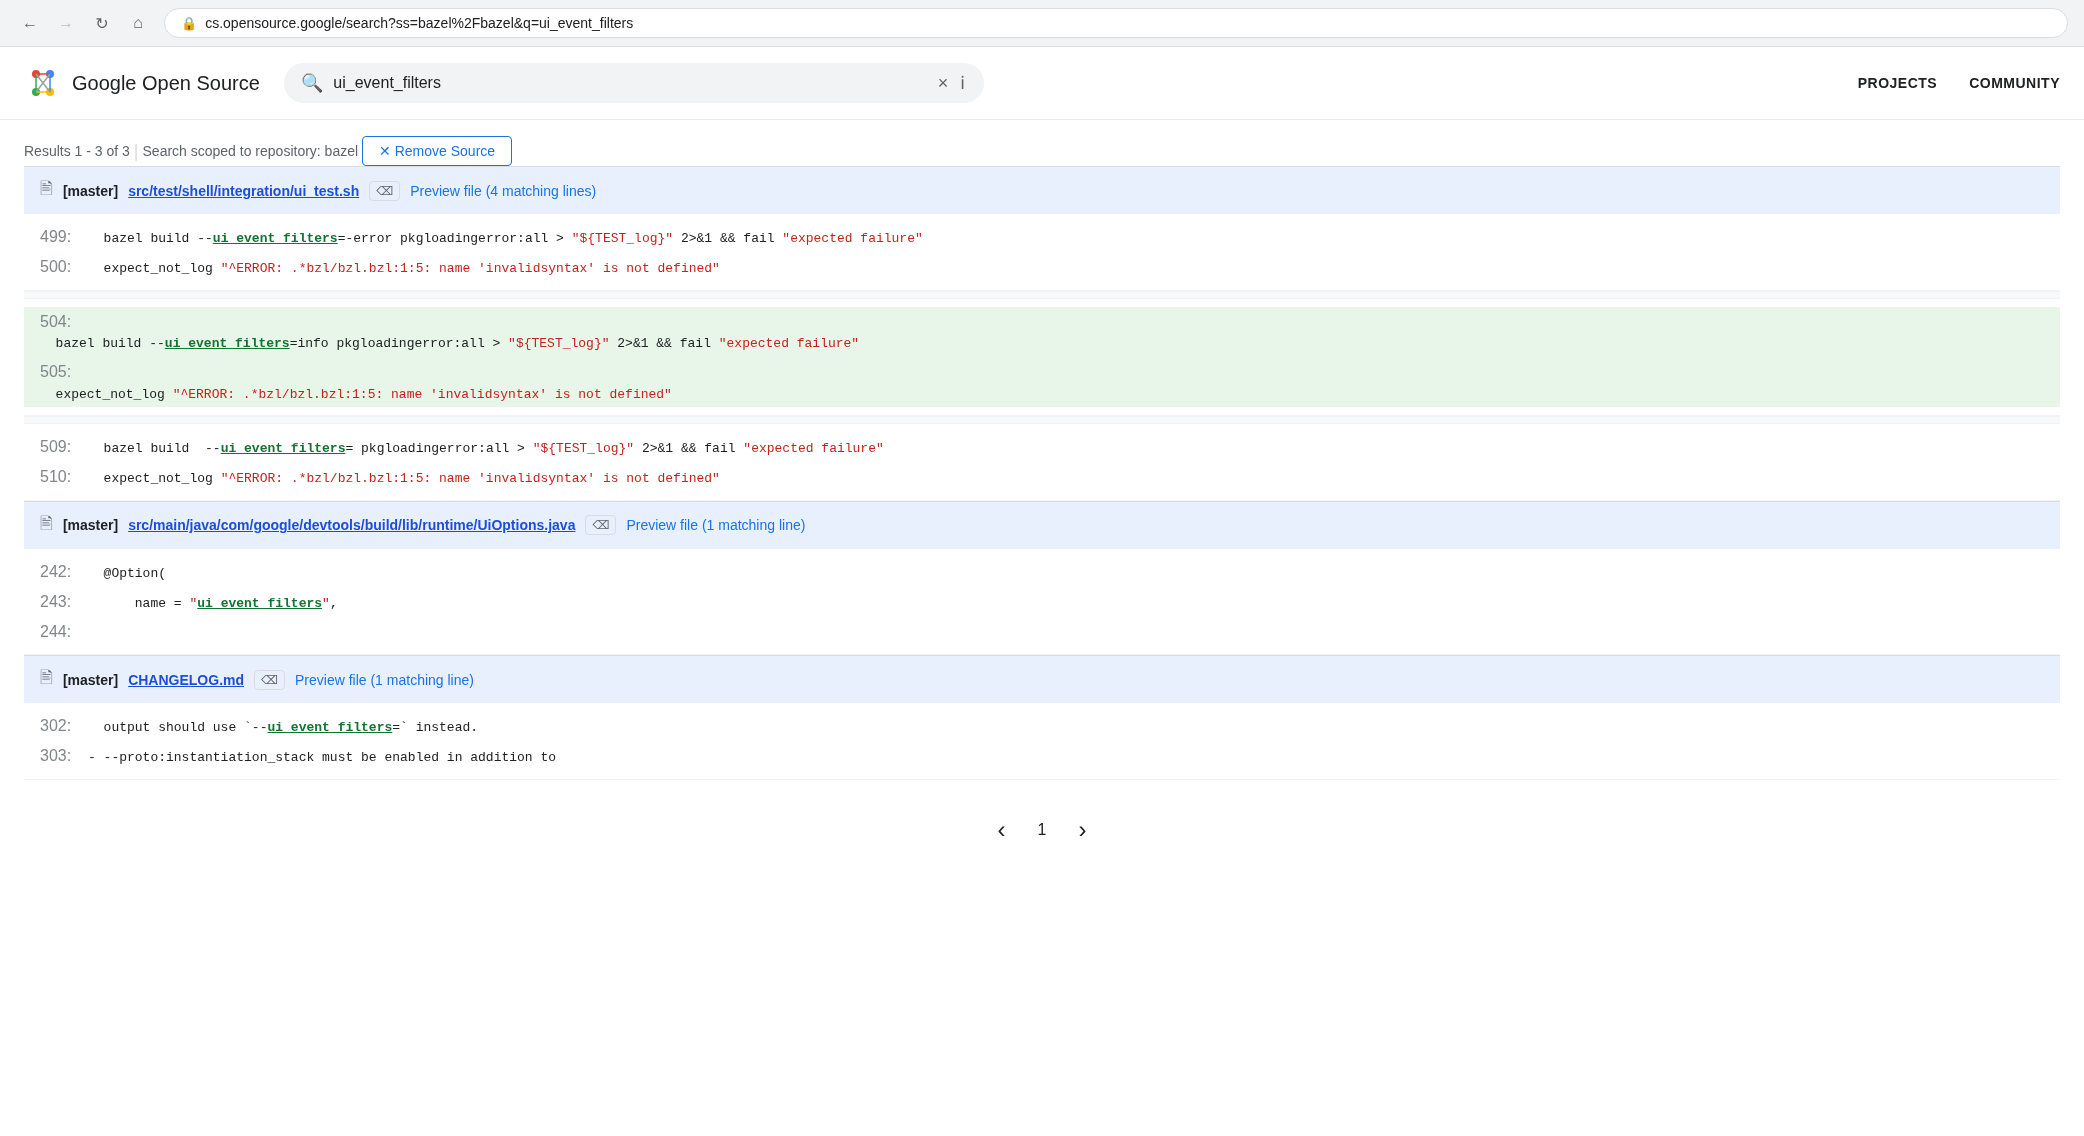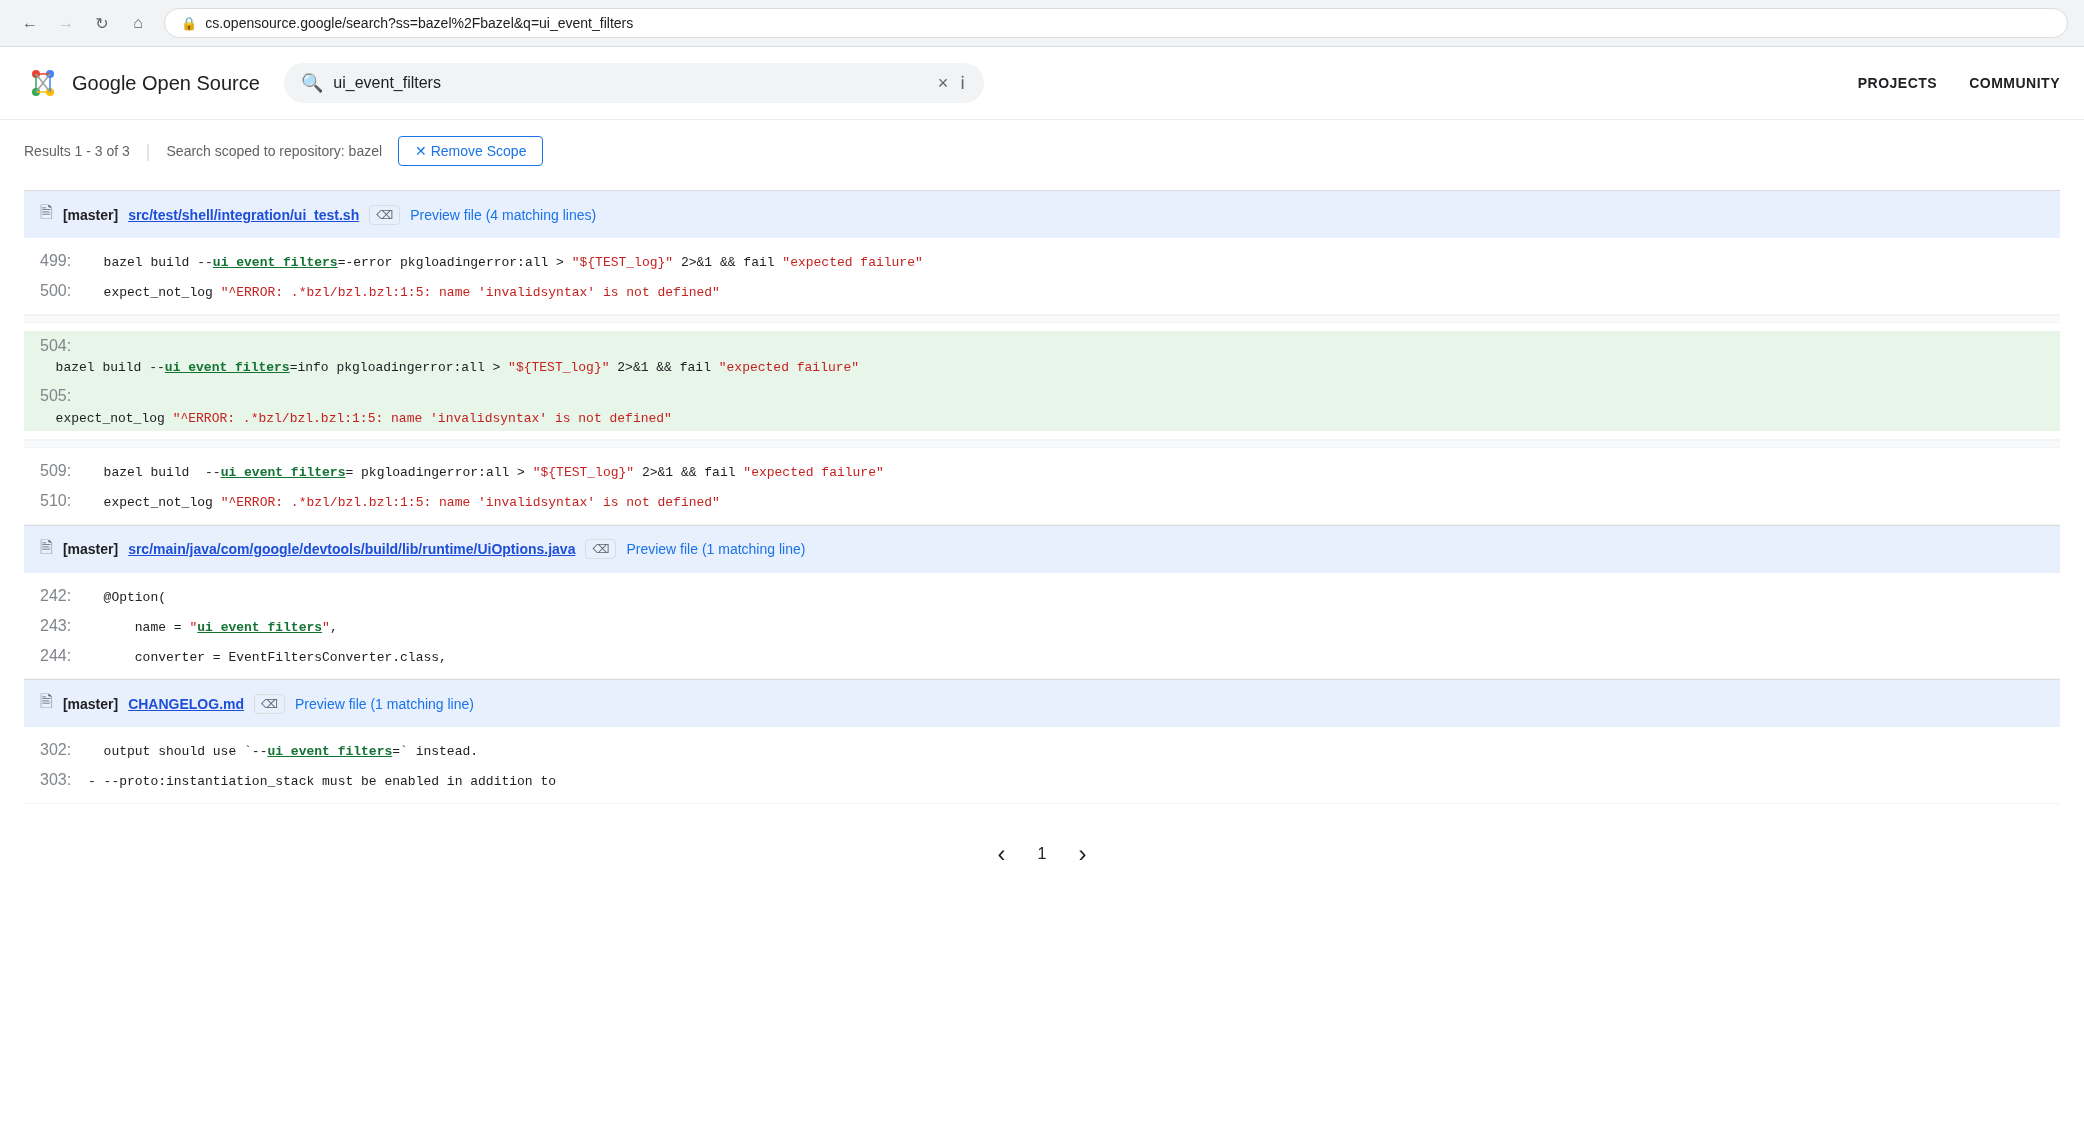--- a/index.html
+++ b/index.html
@@ -135,22 +135,22 @@
       white-space: nowrap;
     }
 
     
     .results-area {
       padding: 16px 24px;
     }
     .results-meta {
       display: flex;
       align-items: center;
-      gap: 16px;
-      margin-bottom: 24px;
+      gap: 4px;
+      margin-bottom: 0;
       color: #5f6368;
       font-size: 14px;
     }
     .results-meta-divider {
       color: #dadce0;
       font-size: 18px;
     }
     .scope-info {
       color: #5f6368;
     }
@@ -327,21 +327,21 @@
     <span class="header-nav-item">COMMUNITY</span>
   </nav>
 </div>
 
 <div class="results-area">
 
   <div class="results-meta">
     <span>Results 1 - 3 of 3</span>
     <span class="results-meta-divider">|</span>
     <span class="scope-info">Search scoped to repository: bazel</span>
-    <button class="remove-scope-btn">✕  Remove Scope</button>
+    <button class="remove-scope-btn">✕  Remove Source</button>
   </div>
 
   <div class="result-item">
     <div class="result-header">
       <span class="file-icon">🖹</span>
       <span class="result-branch">[master]</span>
       <span class="result-file-link">src/test/shell/integration/ui_test.sh</span>
       <button class="copy-btn">⌫</button>
       <a class="preview-link">Preview file (4 matching lines)</a>
     </div>
@@ -391,21 +391,20 @@
       <div class="code-line">
         <span class="line-num">242:&nbsp;</span>
         <span class="code-content">  @Option(</span>
       </div>
       <div class="code-line">
         <span class="line-num">243:&nbsp;</span>
         <span class="code-content">      name = <span class="str-highlight">"<span class="kw-highlight">ui_event_filters</span>"</span>,</span>
       </div>
       <div class="code-line">
         <span class="line-num">244:&nbsp;</span>
-        <span class="code-content">      converter = EventFiltersConverter.class,</span>
       </div>
     </div>
   </div>
 
   <div class="result-item">
     <div class="result-header">
       <span class="file-icon">🖹</span>
       <span class="result-branch">[master]</span>
       <span class="result-file-link">CHANGELOG.md</span>
       <button class="copy-btn">⌫</button>

